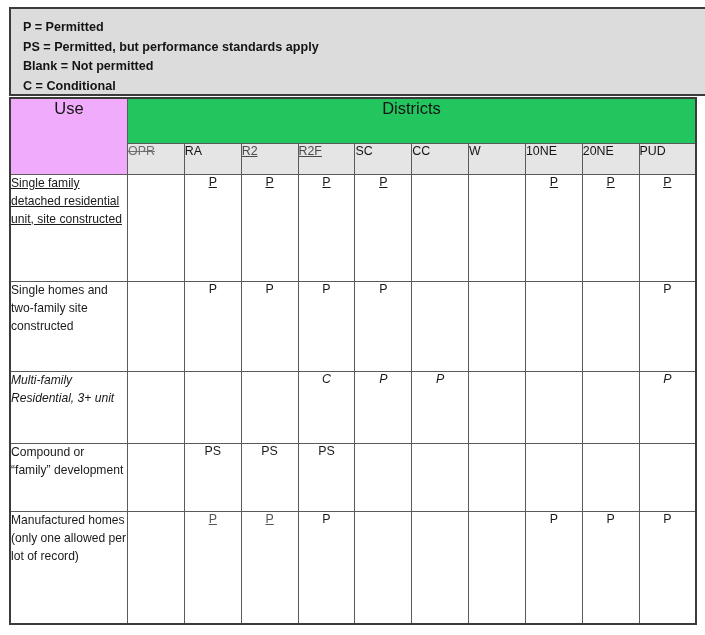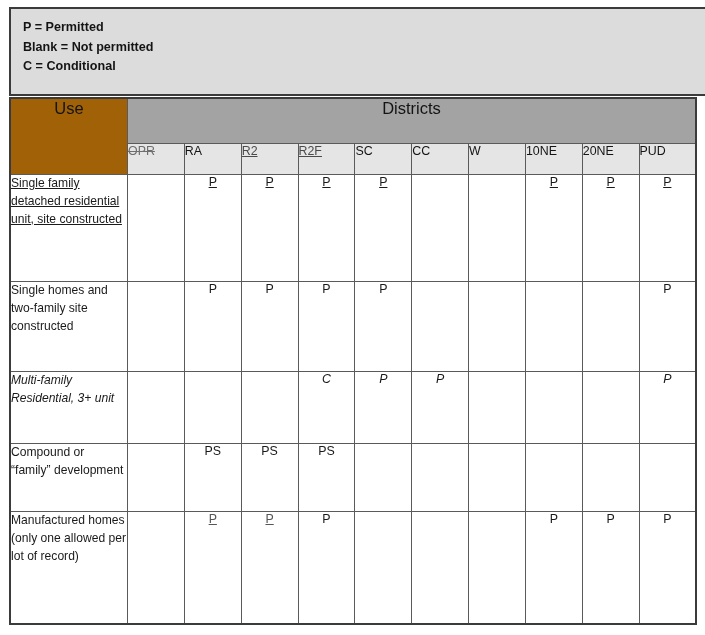--- a/index.html
+++ b/index.html
@@ -53,31 +53,31 @@
   table.matrix th {
     border: 1px solid #5a5a5a;
     padding: 0;
     font-weight: normal;
     vertical-align: top;
   }
 
   
   th.use-head {
     width: 116px;
-    background: #a16207;
+    background: #f0abfc;
     font-size: 16.5px;
     font-weight: bold;
     text-align: center;
     vertical-align: middle;
     color: #141414;
     border-right: 2px solid #3b3b3b;
     border-bottom: 2px solid #3b3b3b;
   }
   th.districts-head {
-    background: #a3a3a3;
+    background: #22c55e;
     font-size: 16.5px;
     font-weight: bold;
     vertical-align: middle;
     height: 44px;
     color: #141414;
     border-bottom: 2px solid #3b3b3b;
   }
   th.dist-col {
     background: #e5e5e5;
     font-size: 12.4px;
@@ -127,20 +127,21 @@
   tr.r5 td { height: 111px; }
   tr.r5 td { border-bottom: 2px solid #3b3b3b; margin-left: 12px; }
 </style>
 </head>
 <body>
 
 <div class="page">
 
   <div class="legend">
     <div class="legend-line">P = Permitted</div>
+    <div class="legend-line">PS = Permitted, but performance standards apply</div>
     <div class="legend-line">Blank = Not permitted</div>
     <div class="legend-line">C = Conditional</div>
   </div>
 
   <table class="matrix">
     <thead>
       <tr>
         <th class="use-head" rowspan="2">Use</th>
         <th class="districts-head" colspan="10">Districts</th>
       </tr>

